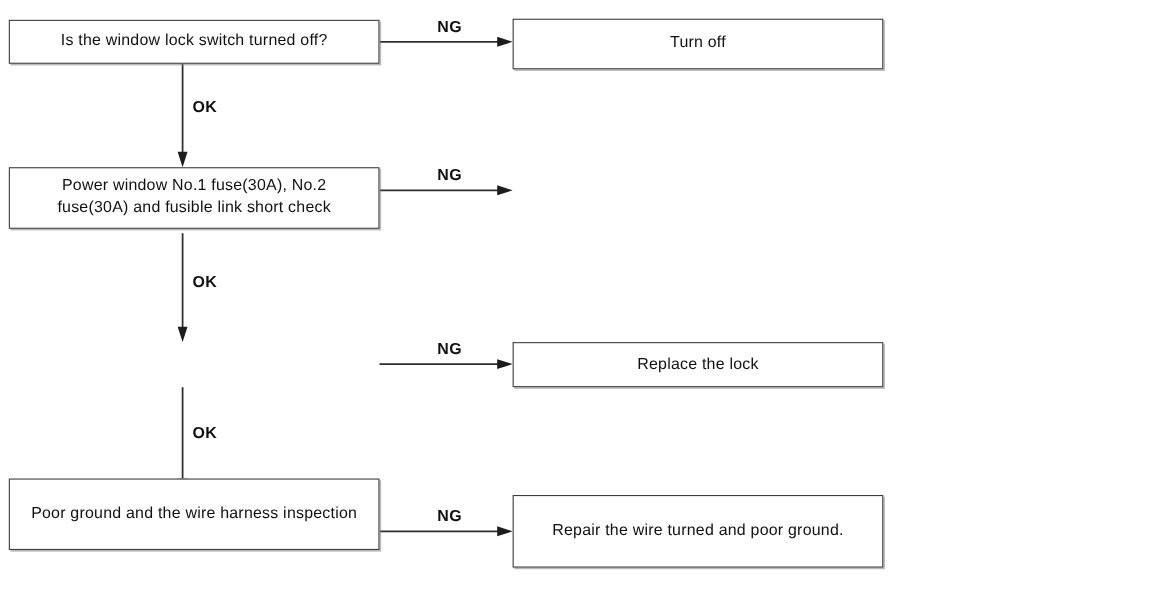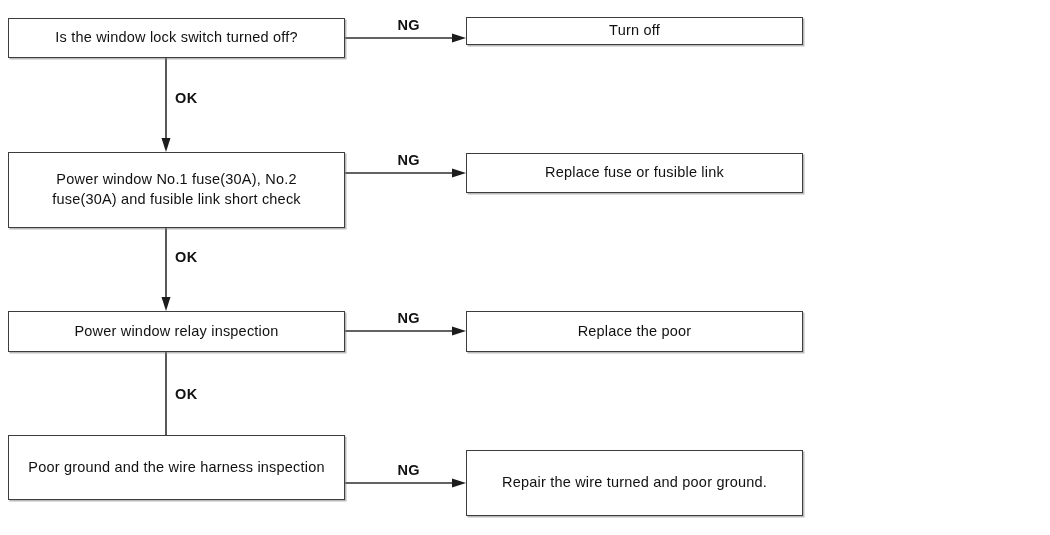--- a/index.html
+++ b/index.html
@@ -91,40 +91,34 @@
     <g>
       <line x1="166" y1="352" x2="166" y2="438"></line>
       <polygon points="166,449 161.5,435 170.5,435"></polygon>
     </g>
   </svg>
 
   <div class="box left-col" style="top:18px; height:40px;">
     <span>Is the window lock switch turned off?</span>
   </div>
   <div class="edge-label ng-label" style="top:17px;">NG</div>
-  <div class="box right-col" style="top:17px; height:28px;">
+  <div class="box right-col" style="top:17px; height:46px;">
     <span>Turn off</span>
   </div>
   <div class="edge-label" style="left:175px; top:90px;">OK</div>
 
-  <div class="box left-col" style="top:152px; height:76px;">
+  <div class="box left-col" style="top:152px; height:56px;">
     <span>Power window No.1 fuse(30A), No.2 fuse(30A) and fusible link short check</span>
   </div>
   <div class="edge-label ng-label" style="top:152px;">NG</div>
-  <div class="box right-col" style="top:153px; height:40px;">
-    <span>Replace fuse or fusible link</span>
-  </div>
   <div class="edge-label" style="left:175px; top:249px;">OK</div>
 
-  <div class="box left-col" style="top:311px; height:41px;">
-    <span>Power window relay inspection</span>
-  </div>
   <div class="edge-label ng-label" style="top:310px;">NG</div>
   <div class="box right-col" style="top:311px; height:41px;">
-    <span>Replace the poor</span>
+    <span>Replace the lock</span>
   </div>
   <div class="edge-label" style="left:175px; top:386px;">OK</div>
 
   <div class="box left-col" style="top:435px; height:65px;">
     <span>Poor ground and the wire harness inspection</span>
   </div>
   <div class="edge-label ng-label" style="top:462px;">NG</div>
   <div class="box right-col" style="top:450px; height:66px;">
     <span>Repair the wire turned and poor ground.</span>
   </div>

